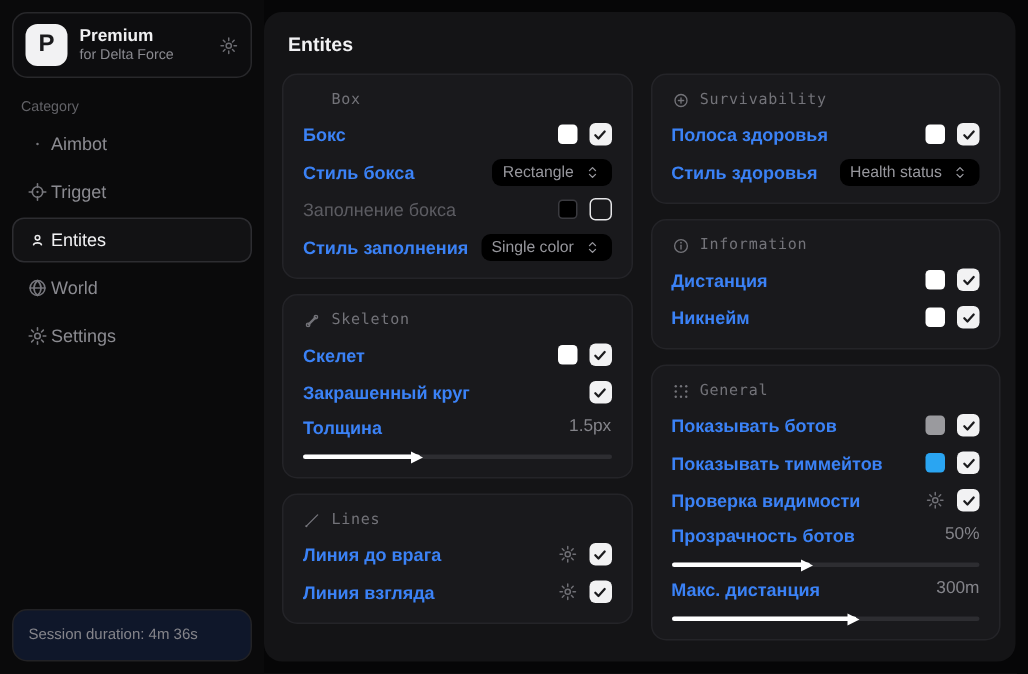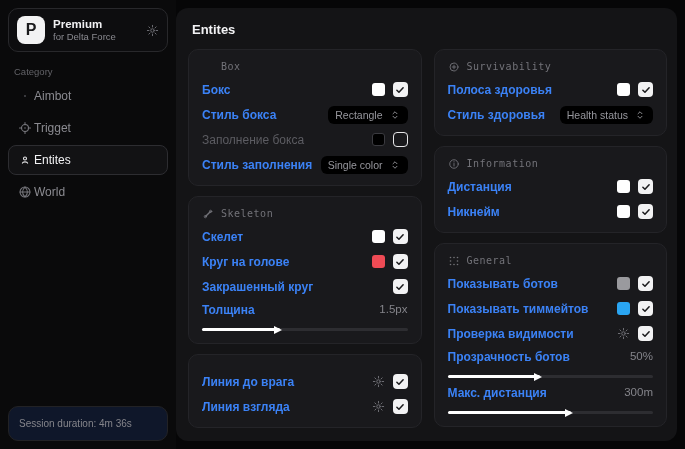--- a/index.html
+++ b/index.html
@@ -147,20 +147,29 @@
       </div>
       <div class="nav-item">
         <span class="nicon">
           <svg width="14" height="14" viewBox="0 0 24 24" fill="none" stroke="currentColor" stroke-width="1.8" stroke-linecap="round" stroke-linejoin="round">
             <circle cx="12" cy="12" r="8.5"></circle>
             <path d="M3.5 12h17M12 3.5c-5.5 5-5.5 12 0 17M12 3.5c5.5 5 5.5 12 0 17"></path>
           </svg>
         </span>
         <span>World</span>
       </div>
+      <div class="nav-item">
+        <span class="nicon">
+          <svg width="14" height="14" viewBox="0 0 24 24" fill="none" stroke="currentColor" stroke-width="1.8" stroke-linecap="round" stroke-linejoin="round">
+            <circle cx="12" cy="12" r="3.2"></circle>
+            <path d="M12 2.5v3M12 18.5v3M2.5 12h3M18.5 12h3M5.3 5.3l2.1 2.1M16.6 16.6l2.1 2.1M18.7 5.3l-2.1 2.1M7.4 16.6l-2.1 2.1"></path>
+          </svg>
+        </span>
+        <span>Settings</span>
+      </div>
     </nav>
   <div class="session-card">Session duration: 4m 36s</div>
 </aside>
 
 <main class="main">
   <div class="main-title">Entites</div>
   <div class="columns">
     <div class="col" id="col0">
         <section class="card">
           <div class="card-header">
@@ -230,31 +239,20 @@
             <div class="controls">
               <span class="swatch" style="background: rgb(255, 255, 255);"></span>
               <span class="checkbox">
                 <svg width="10" height="10" viewBox="0 0 24 24" fill="none" stroke="#1b1b1d" stroke-width="3.6" stroke-linecap="round" stroke-linejoin="round">
                   <path d="M4.5 12.5l5 5 10-11"></path>
                 </svg>
               </span>
             </div>
           </div>
           <div class="row">
-            <span class="row-label">Круг на голове</span>
-            <div class="controls">
-              <span class="swatch" style="background: rgb(239, 75, 85);"></span>
-              <span class="checkbox">
-                <svg width="10" height="10" viewBox="0 0 24 24" fill="none" stroke="#1b1b1d" stroke-width="3.6" stroke-linecap="round" stroke-linejoin="round">
-                  <path d="M4.5 12.5l5 5 10-11"></path>
-                </svg>
-              </span>
-            </div>
-          </div>
-          <div class="row">
             <span class="row-label">Закрашенный круг</span>
             <div class="controls">
               <span class="checkbox">
                 <svg width="10" height="10" viewBox="0 0 24 24" fill="none" stroke="#1b1b1d" stroke-width="3.6" stroke-linecap="round" stroke-linejoin="round">
                   <path d="M4.5 12.5l5 5 10-11"></path>
                 </svg>
               </span>
             </div>
           </div>
           <div class="slider-group">
@@ -263,20 +261,29 @@
               <span class="slider-value">1.5px</span>
             </div>
             <div class="slider-track">
               <div class="slider-fill" style="width: 38%;">
                 <div class="slider-thumb"></div>
               </div>
             </div>
           </div>
         </section>
         <section class="card">
+          <div class="card-header">
+            <span class="cicon">
+              <svg width="12" height="12" viewBox="0 0 24 24" fill="none" stroke="currentColor" stroke-width="1.8" stroke-linecap="round" stroke-linejoin="round">
+                <path d="M4.5 19.5L19.5 4.5"></path>
+                <circle cx="4.5" cy="19.5" r="1.4" fill="currentColor" stroke="none"></circle>
+              </svg>
+            </span>
+            <span>Lines</span>
+          </div>
           <div class="row">
             <span class="row-label">Линия до врага</span>
             <div class="controls">
               <span class="mini-gear">
                 <svg width="13" height="13" viewBox="0 0 24 24" fill="none" stroke="currentColor" stroke-width="1.8" stroke-linecap="round" stroke-linejoin="round">
                   <circle cx="12" cy="12" r="3.2"></circle>
                   <path d="M12 2.5v3M12 18.5v3M2.5 12h3M18.5 12h3M5.3 5.3l2.1 2.1M16.6 16.6l2.1 2.1M18.7 5.3l-2.1 2.1M7.4 16.6l-2.1 2.1"></path>
                 </svg>
               </span>
               <span class="checkbox">

